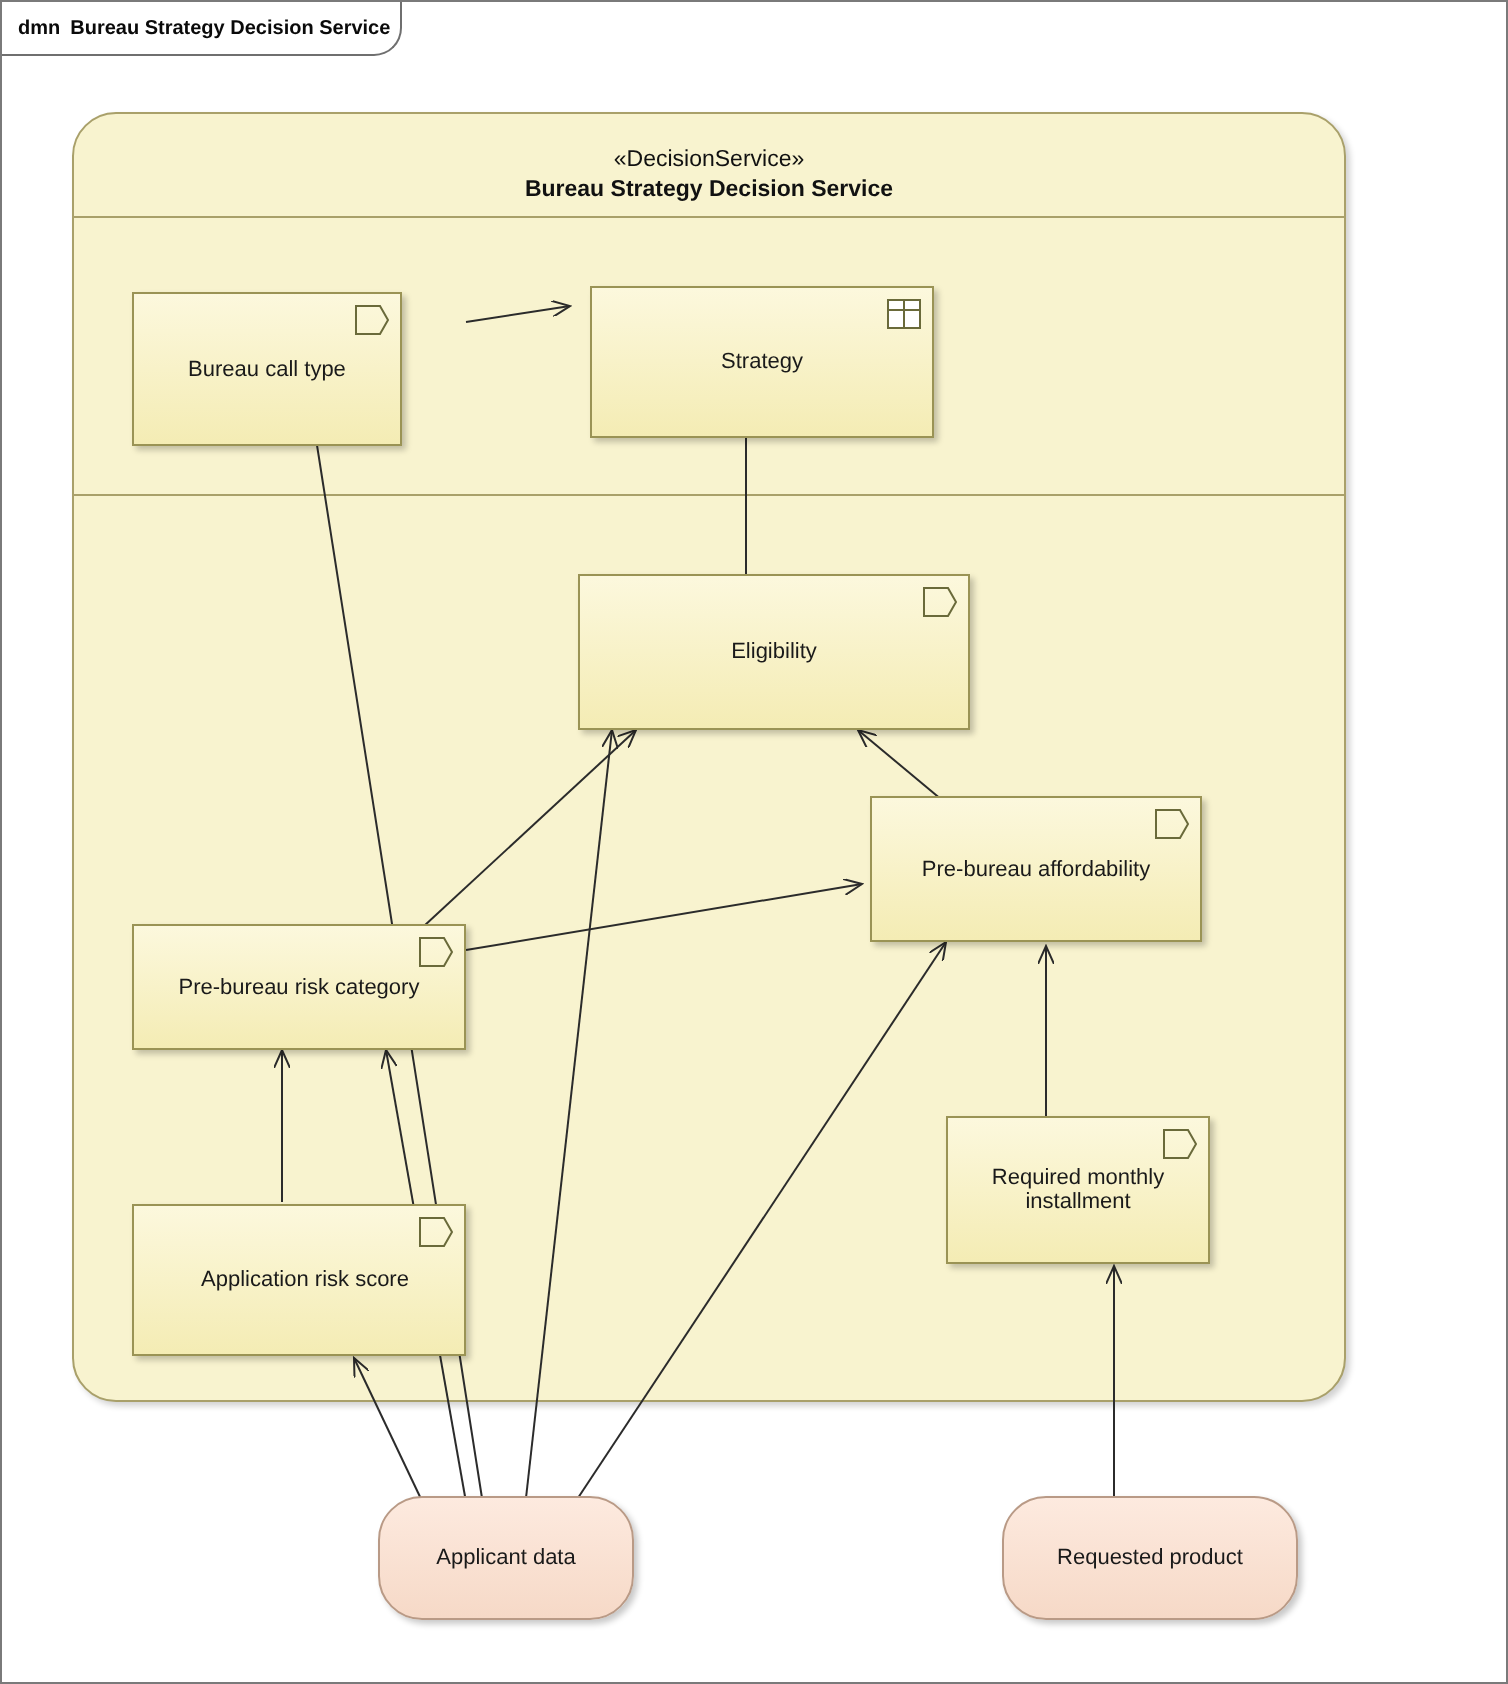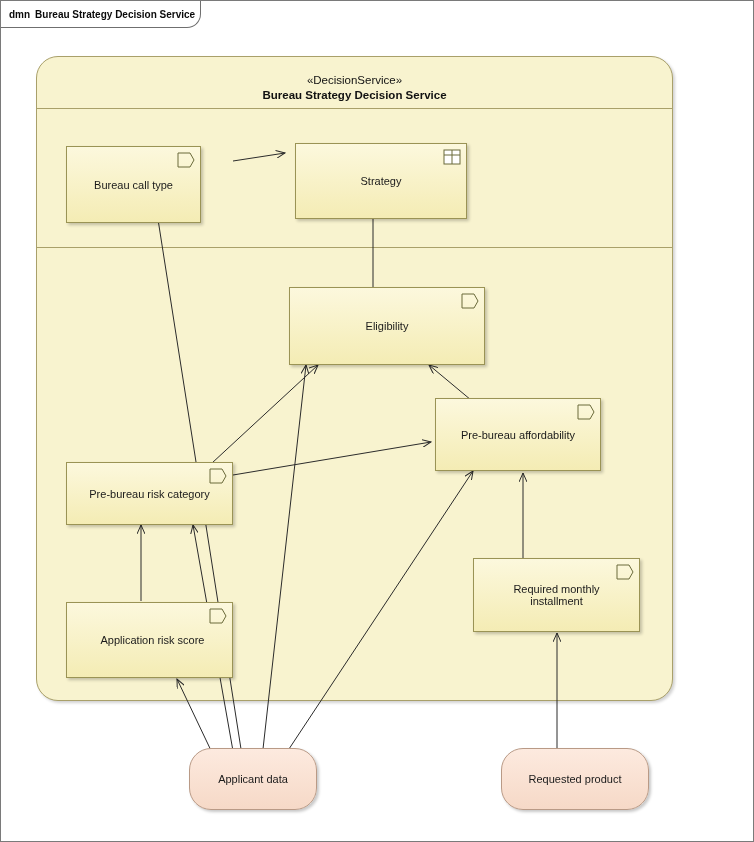--- a/index.html
+++ b/index.html
@@ -235,21 +235,21 @@
     <span>Pre-bureau risk category</span>
   </div>
 
   <div class="node" style="left:65px; top:601px; width:167px; height:76px;padding-left:20px;">
     <svg class="corner-icon" viewBox="0 0 18 16">
       <path d="M1,1 L13,1 L17,8 L13,15 L1,15 Z" fill="none" stroke="#6a6a3a" stroke-width="1"></path>
     </svg>
     <span>Application risk score</span>
   </div>
 
-  <div class="node" style="left:472px; top:557px; width:167px; height:74px;justify-content:center;">
+  <div class="node" style="left:472px; top:557px; width:132px; height:74px;justify-content:center;">
     <svg class="corner-icon" viewBox="0 0 18 16">
       <path d="M1,1 L13,1 L17,8 L13,15 L1,15 Z" fill="none" stroke="#6a6a3a" stroke-width="1"></path>
     </svg>
     <span>Required monthly installment</span>
   </div>
 
   <div class="inputdata" style="left:188px; top:747px; width:128px; height:62px;">
     <span>Applicant data</span>
   </div>
 

